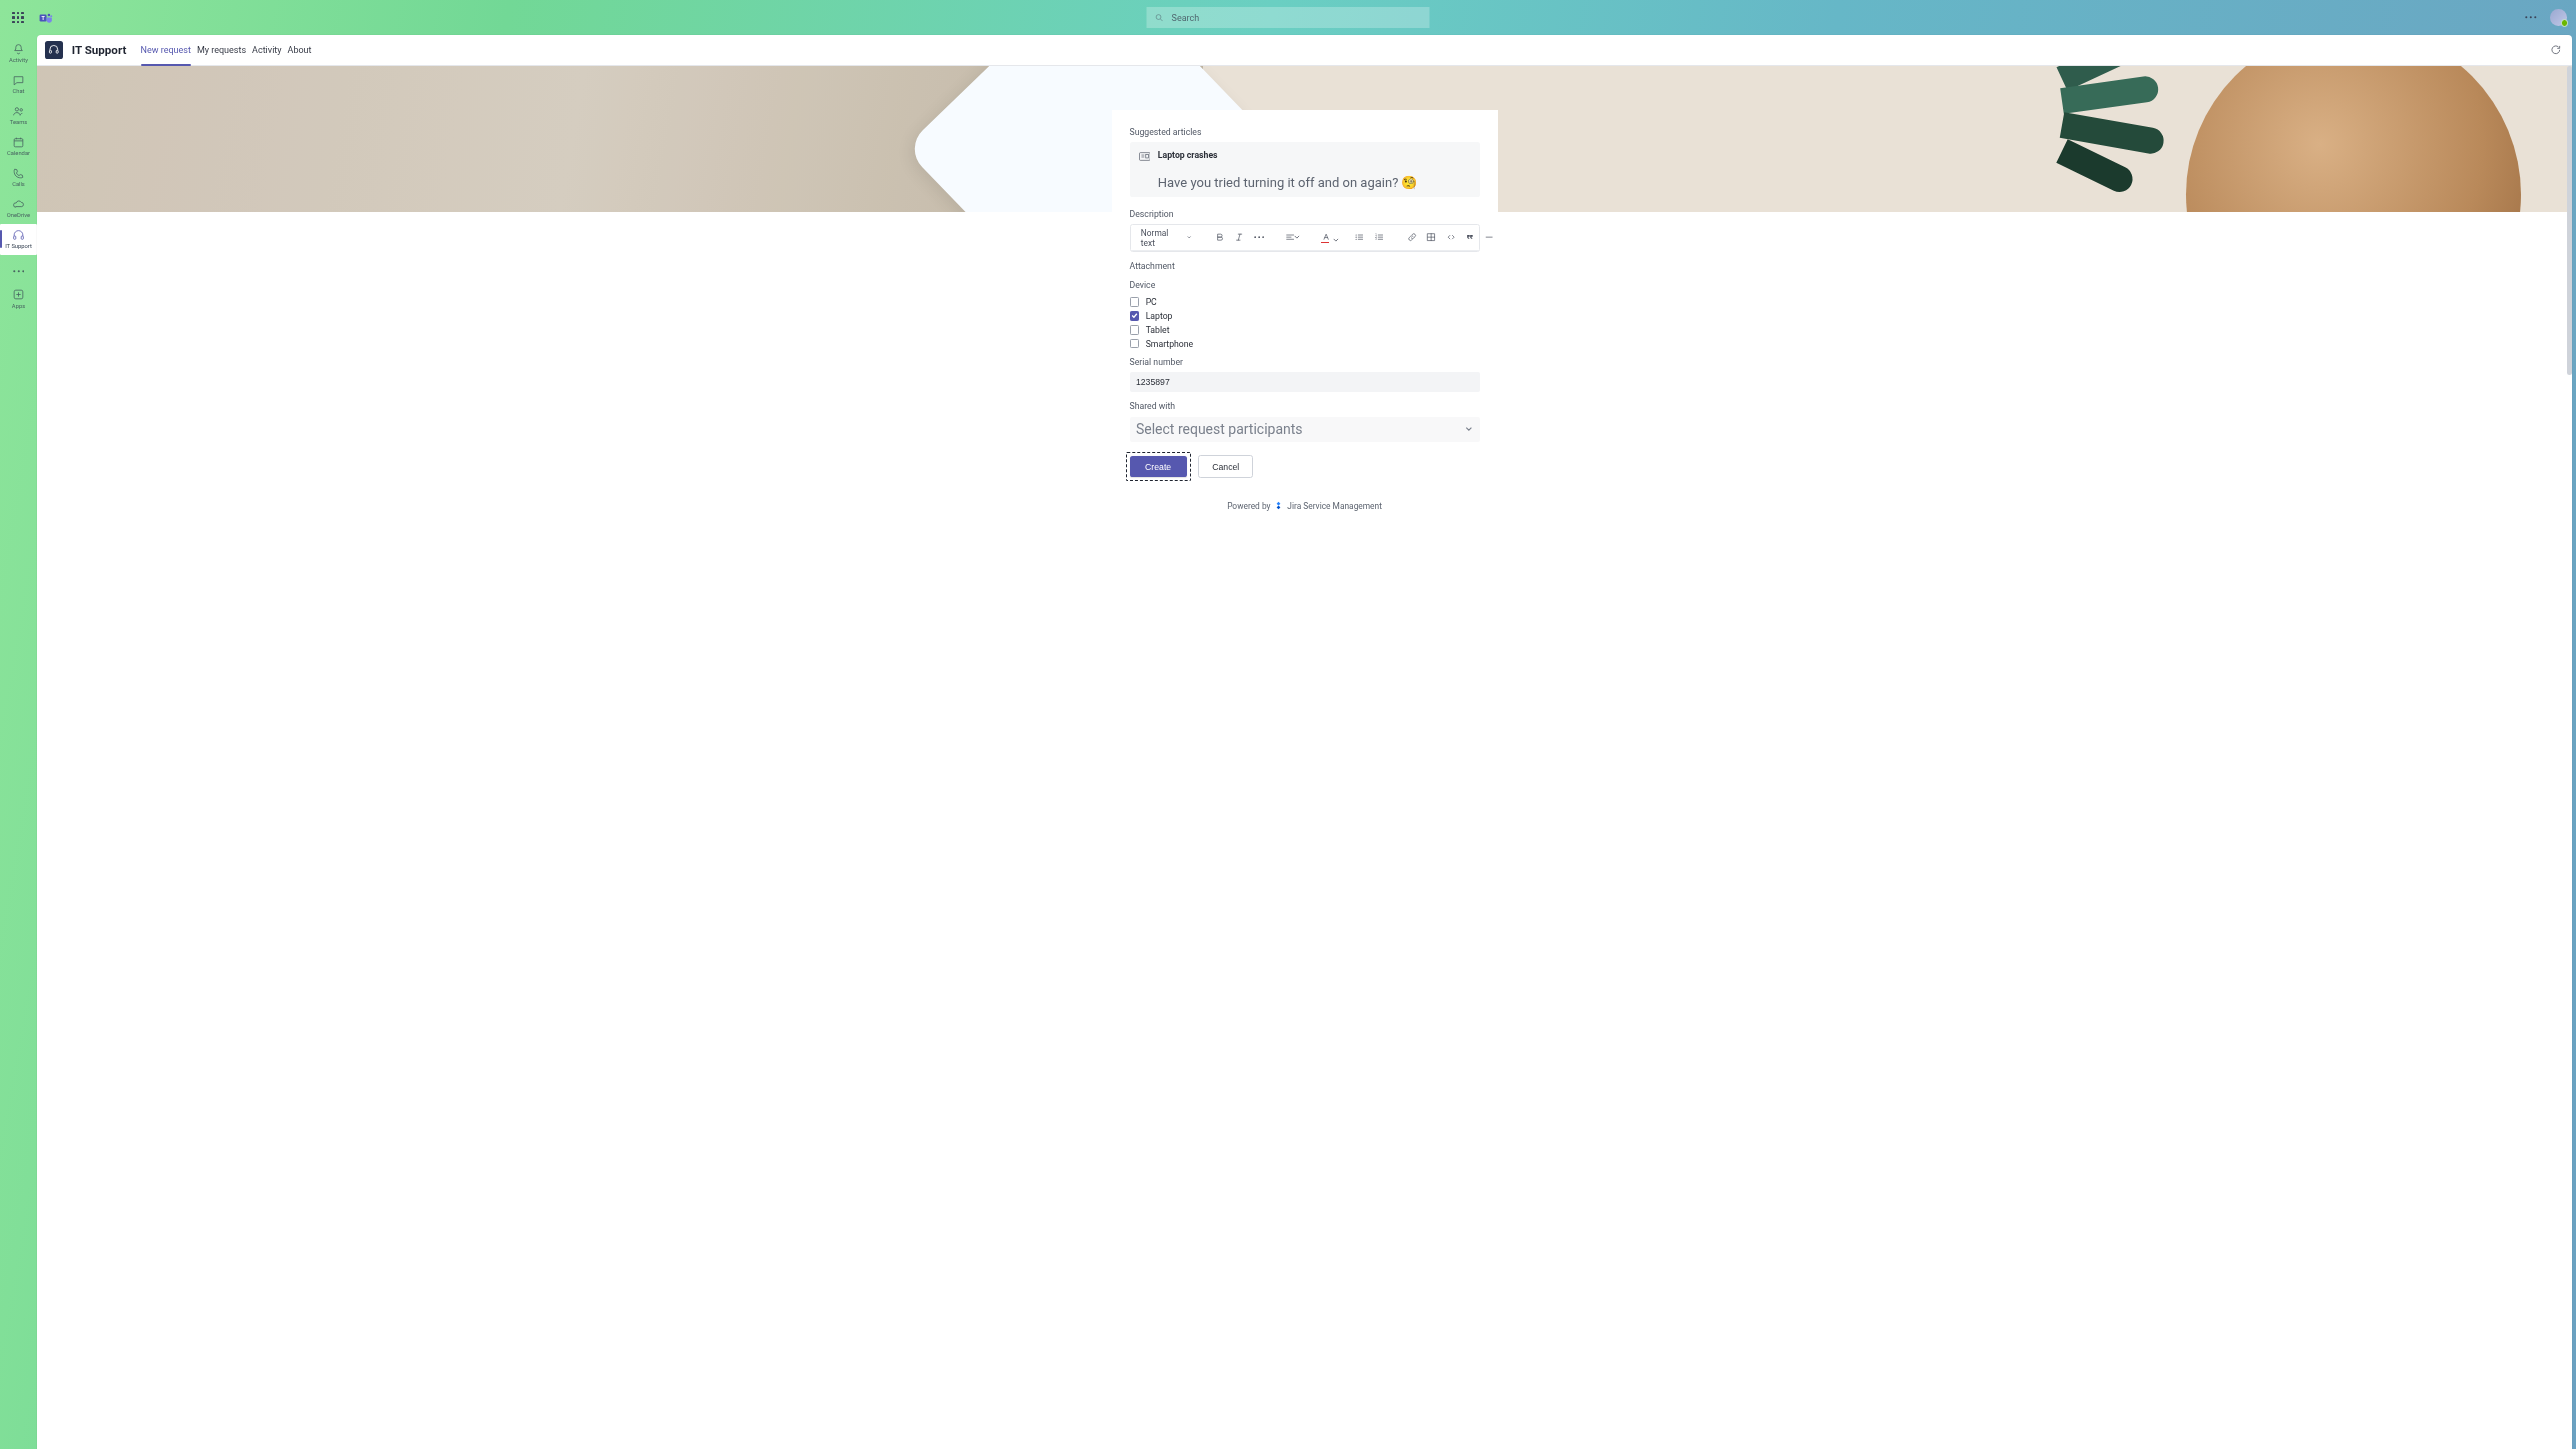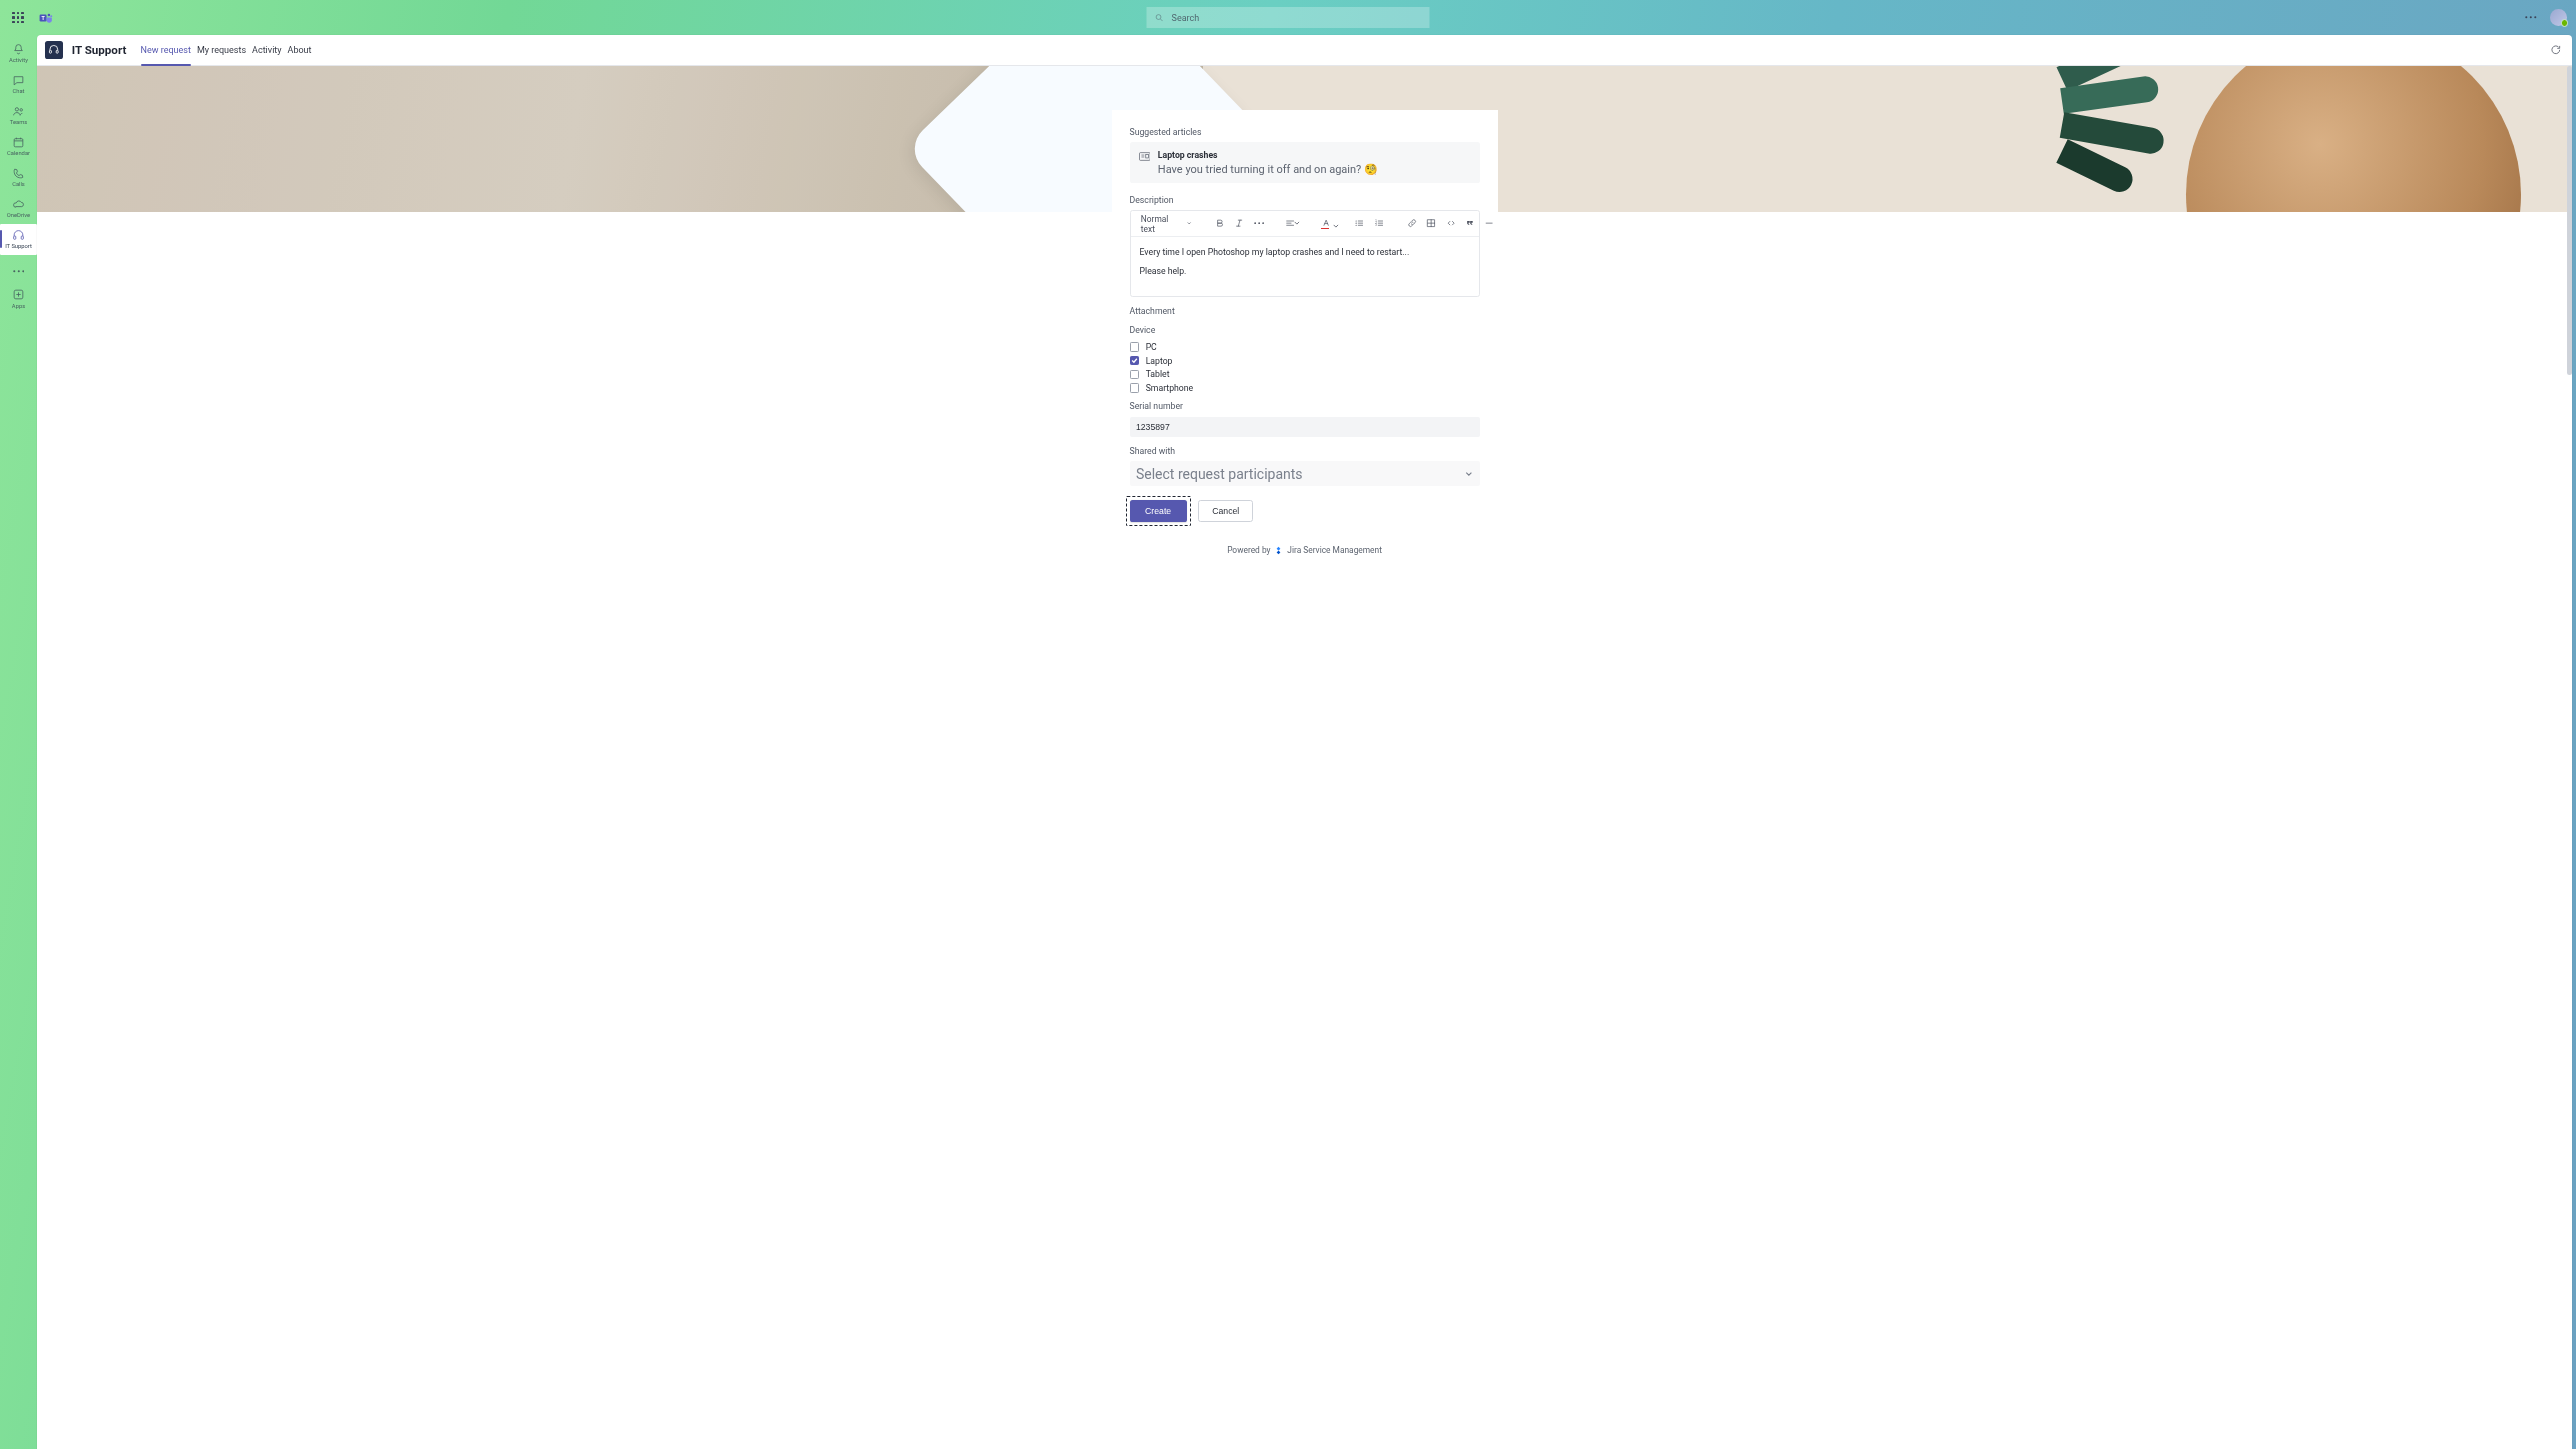--- a/index.html
+++ b/index.html
@@ -76,21 +76,21 @@
   .banner .leaf span:nth-child(3){ top:46px; transform:rotate(10deg); width:103px; background:#244a3a; }
   .banner .leaf span:nth-child(4){ top:72px; transform:rotate(26deg); width:77px; background:#1b3a2d; }
 
   .card {
     width:386px; margin:-102px auto 19.3px; background:#fff; padding:11.6px 18px 16.7px; position:relative;
   }
   .sect-label { font-size:8.7px; color:#515865; margin:5.2px 0 5.2px; }
   .sugg { background:#f6f7f8; border-radius:2.6px; padding:7.7px 9px; display:flex; gap:7.7px; align-items:flex-start; }
   .sugg svg { width:11.6px; height:9px; margin-top:1.9px; fill:none; stroke:#515865; stroke-width:1.4; }
   .sugg .t { font-size:8.7px; font-weight:700; color:#2b2f38; }
-  .sugg .s { font-size:11px; color:#5d6470; margin-top:3px; }
+  .sugg .s { font-size:13px; color:#5d6470; margin-top:15px; }
 
   .editor { border:0.6px solid #e5e7eb; border-radius:2.6px; }
   .toolbar { height:26px; border-bottom:0.6px solid #eceef1; display:flex; align-items:center; padding:0 6.4px; gap:2.6px; }
   .toolbar .grp { display:flex; align-items:center; gap:1.3px; }
   .toolbar .sep { width:0.6px; height:14px; background:#e5e7eb; margin:0 5.2px; }
   .tbtn { width:18px; height:18px; display:flex; align-items:center; justify-content:center; border-radius:1.9px; cursor:pointer; color:#4a4f5c; }
   .tbtn svg { width:10.3px; height:10.3px; fill:none; stroke:currentColor; stroke-width:1.6; stroke-linecap:round; stroke-linejoin:round; }
   .tstyle { font-size:8.4px; color:#4a4f5c; padding:0 3.9px; display:flex; align-items:center; gap:17px; cursor:pointer; }
   .tstyle svg { width:6.4px; height:6.4px; fill:none; stroke:#4a4f5c; stroke-width:1.8; }
   .tbtn.textcolor { position:relative; }
@@ -406,24 +406,20 @@
                   <path d="M7 7h4v4H8c0 2 1 3 2 3v2c-3 0-5-2-5-5V7zM14 7h4v4h-3c0 2 1 3 2 3v2c-3 0-5-2-5-5V7z" fill="currentColor" stroke="none"></path>
                 </svg>
               </div>
             <div class="tbtn">
                 <svg viewBox="0 0 24 24">
                   <line x1="5" y1="12" x2="19" y2="12"></line>
                 </svg>
               </div>
           </div>
         </div>
-        <div class="editor-body">
-          <p>Every time I open Photoshop my laptop crashes and I need to restart...</p>
-          <p>Please help.</p>
-        </div>
       </div>
 
       <div class="sect-label" style="margin-top:9px">Attachment</div>
 
       <div class="sect-label" style="margin-top:9px">Device</div>
       <div class="chk-row">
         <span class="chk"></span>
         <span>PC</span>
       </div>
       <div class="chk-row">

